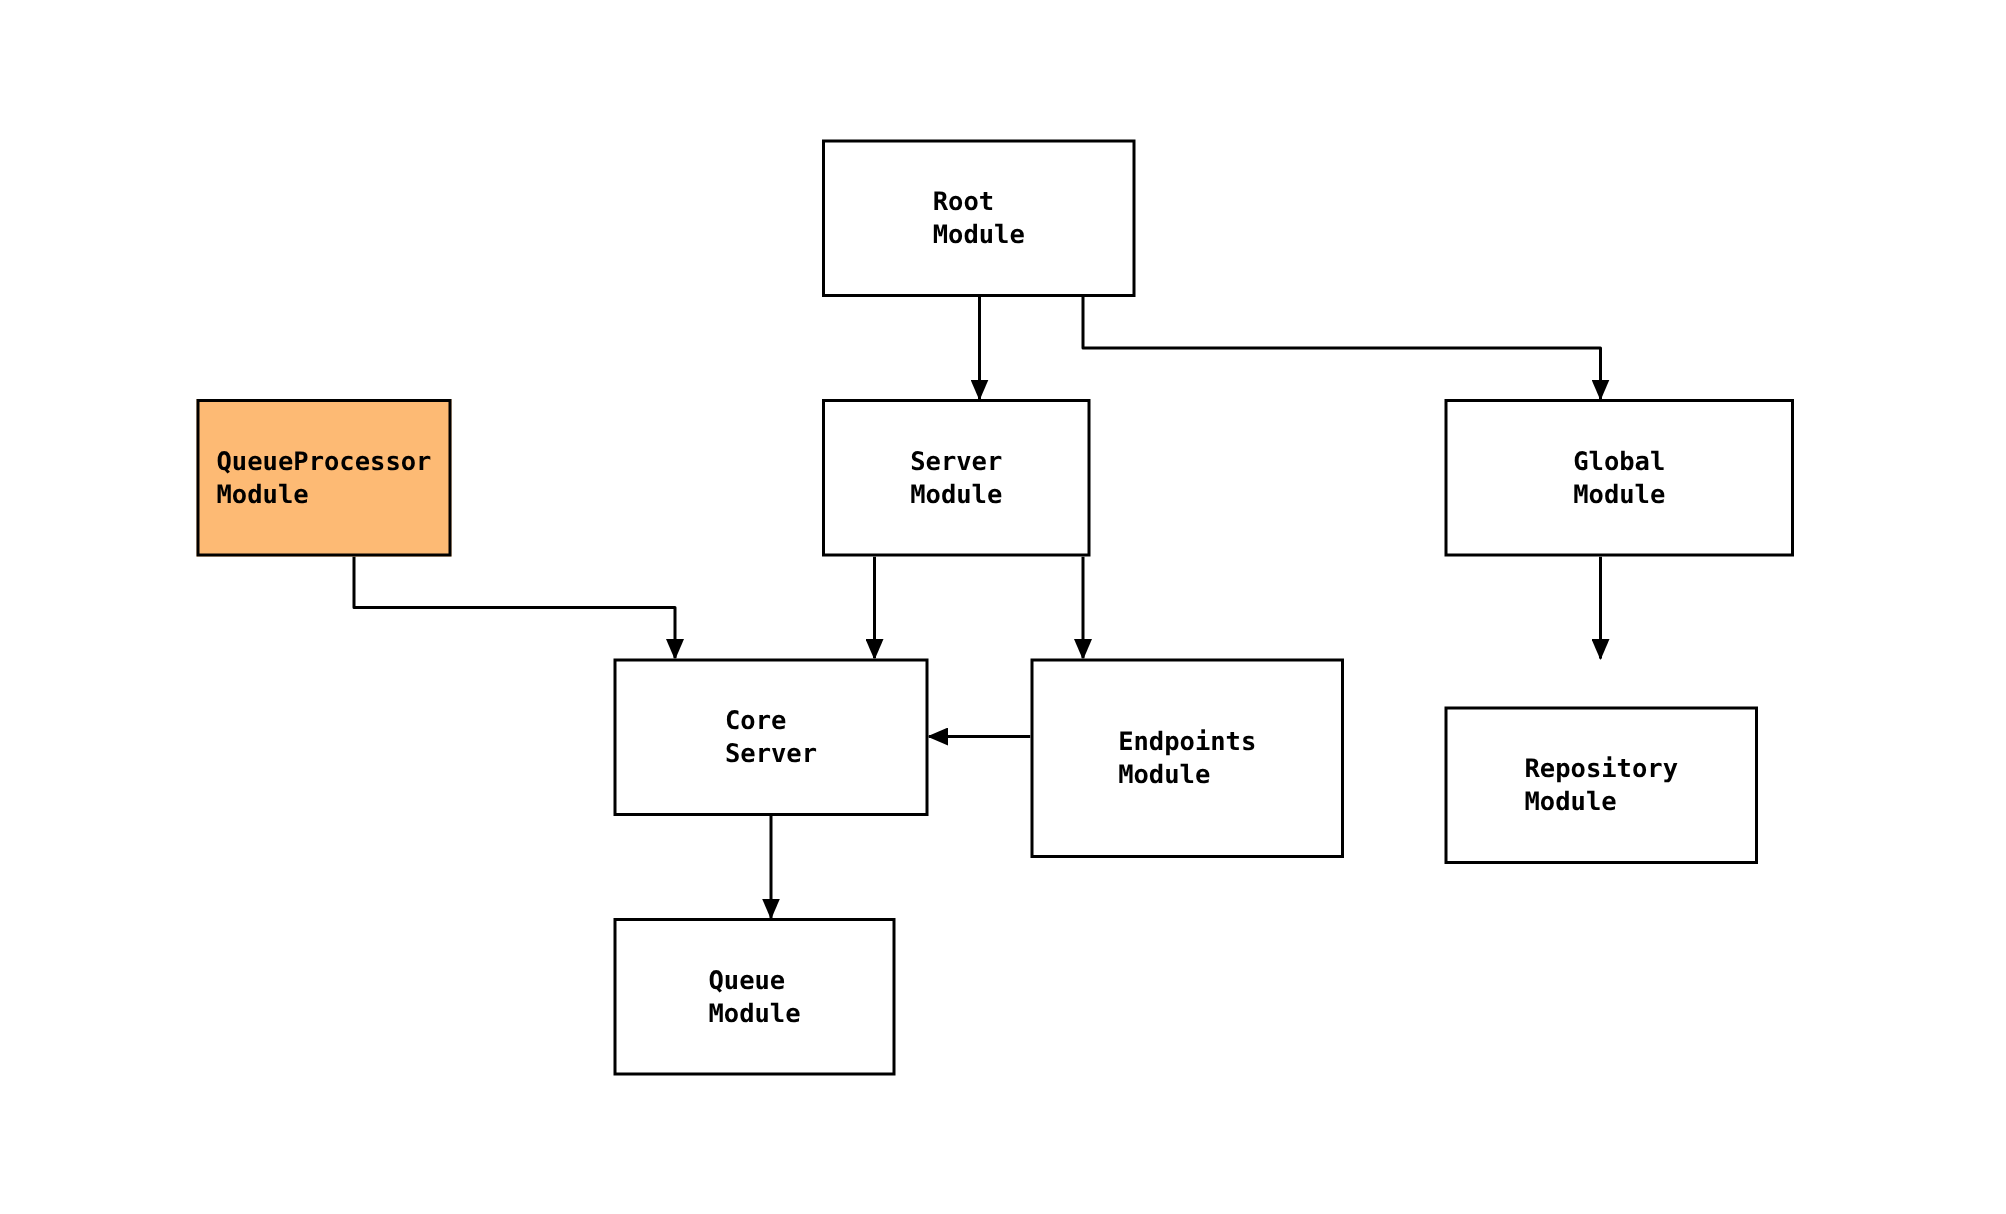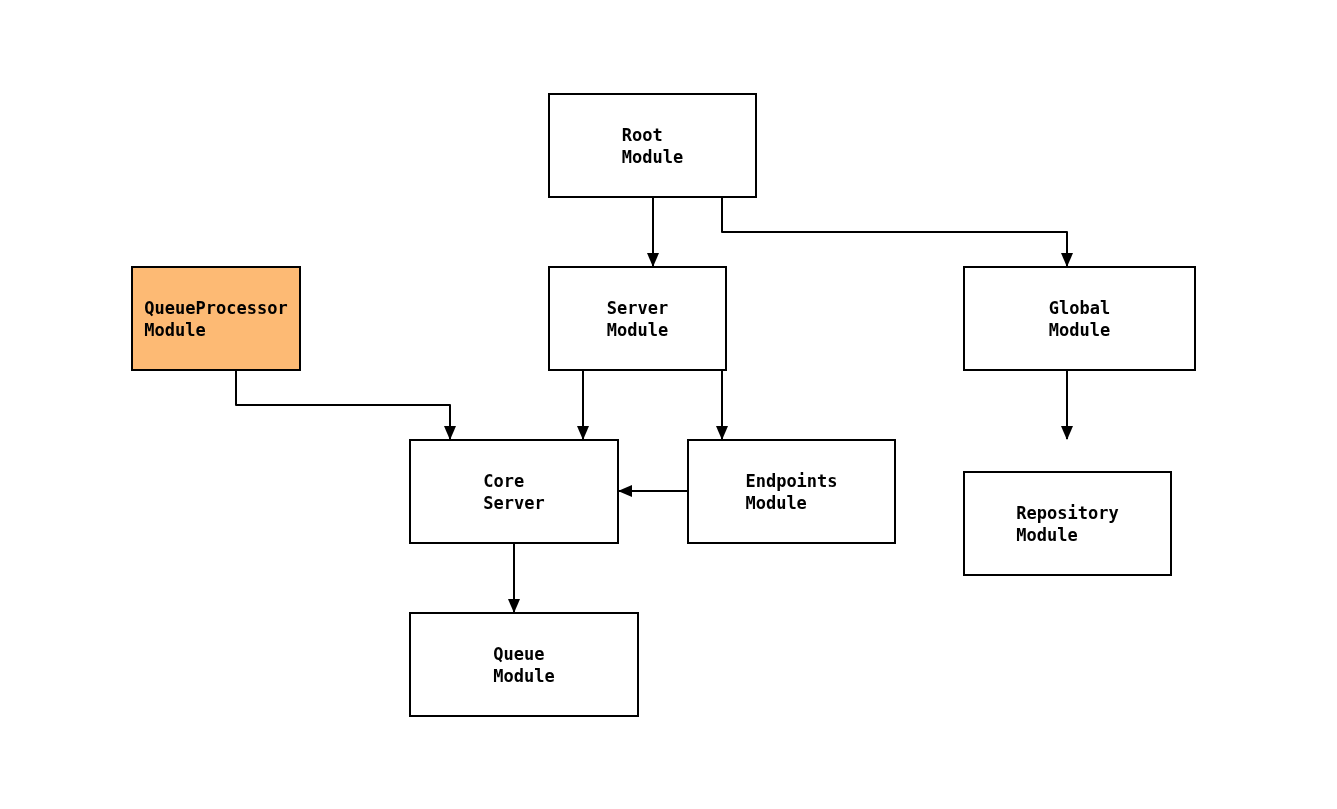--- a/index.html
+++ b/index.html
@@ -75,25 +75,25 @@
 Module</span>
     </div>
     <div class="node" style="left: 963px; top: 266px; width: 233px; height: 105px; background: rgb(255, 255, 255); border-color: rgb(0, 0, 0);">
       <span class="node-label">Global
 Module</span>
     </div>
     <div class="node" style="left: 409px; top: 439px; width: 210px; height: 105px; background: rgb(255, 255, 255); border-color: rgb(0, 0, 0);">
       <span class="node-label">Core
 Server</span>
     </div>
-    <div class="node" style="left: 687px; top: 439px; width: 209px; height: 105px; background: rgb(255, 255, 255); border-color: rgb(0, 0, 0);">
+    <div class="node" style="left: 687px; top: 439px; width: 209px; height: 133px; background: rgb(255, 255, 255); border-color: rgb(0, 0, 0);">
       <span class="node-label">Endpoints
 Module</span>
     </div>
     <div class="node" style="left: 963px; top: 439px; width: 209px; height: 105px; background: rgb(255, 255, 255); border-color: rgb(0, 0, 0); margin-top: 32px;">
       <span class="node-label">Repository
 Module</span>
     </div>
-    <div class="node" style="left: 409px; top: 612px; width: 230px; height: 105px; background: rgb(255, 255, 255); border-color: rgb(0, 0, 0);">
+    <div class="node" style="left: 409px; top: 612px; width: 188px; height: 105px; background: rgb(255, 255, 255); border-color: rgb(0, 0, 0);">
       <span class="node-label">Queue
 Module</span>
     </div>
   </div>
 
 </body></html>

